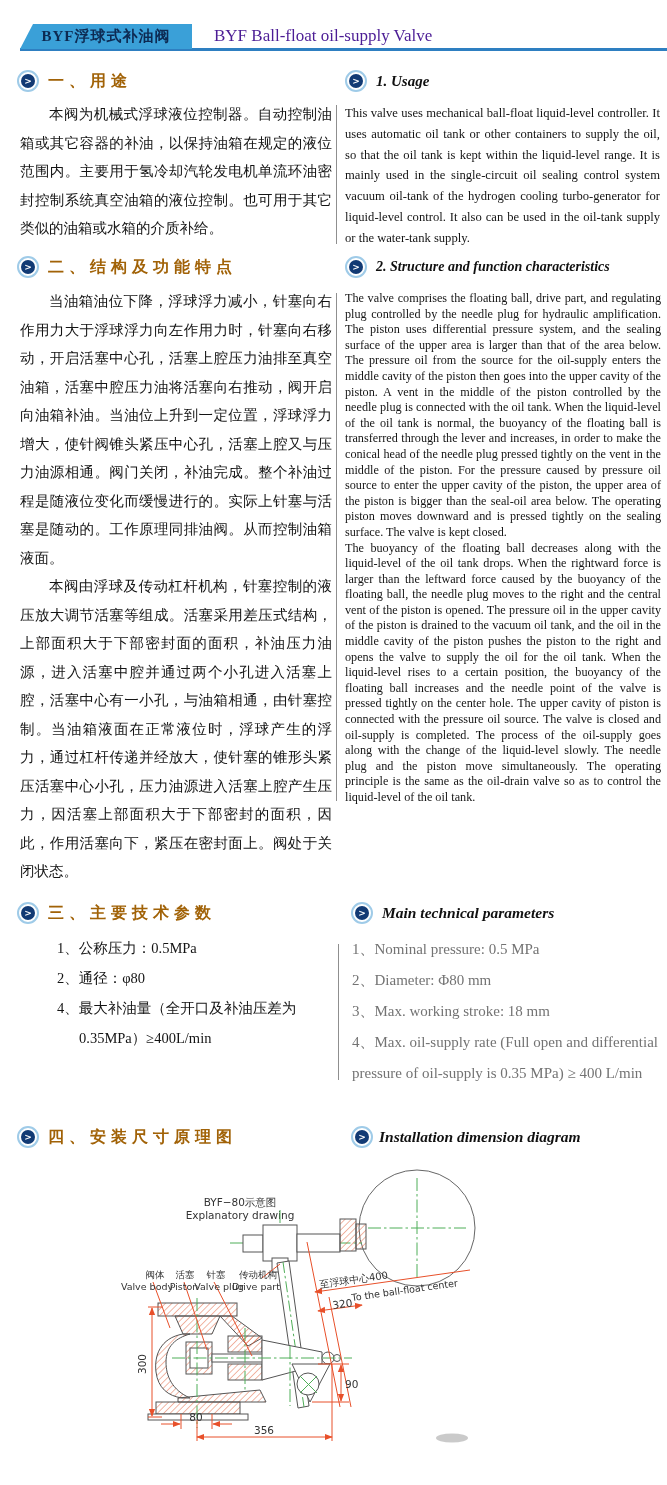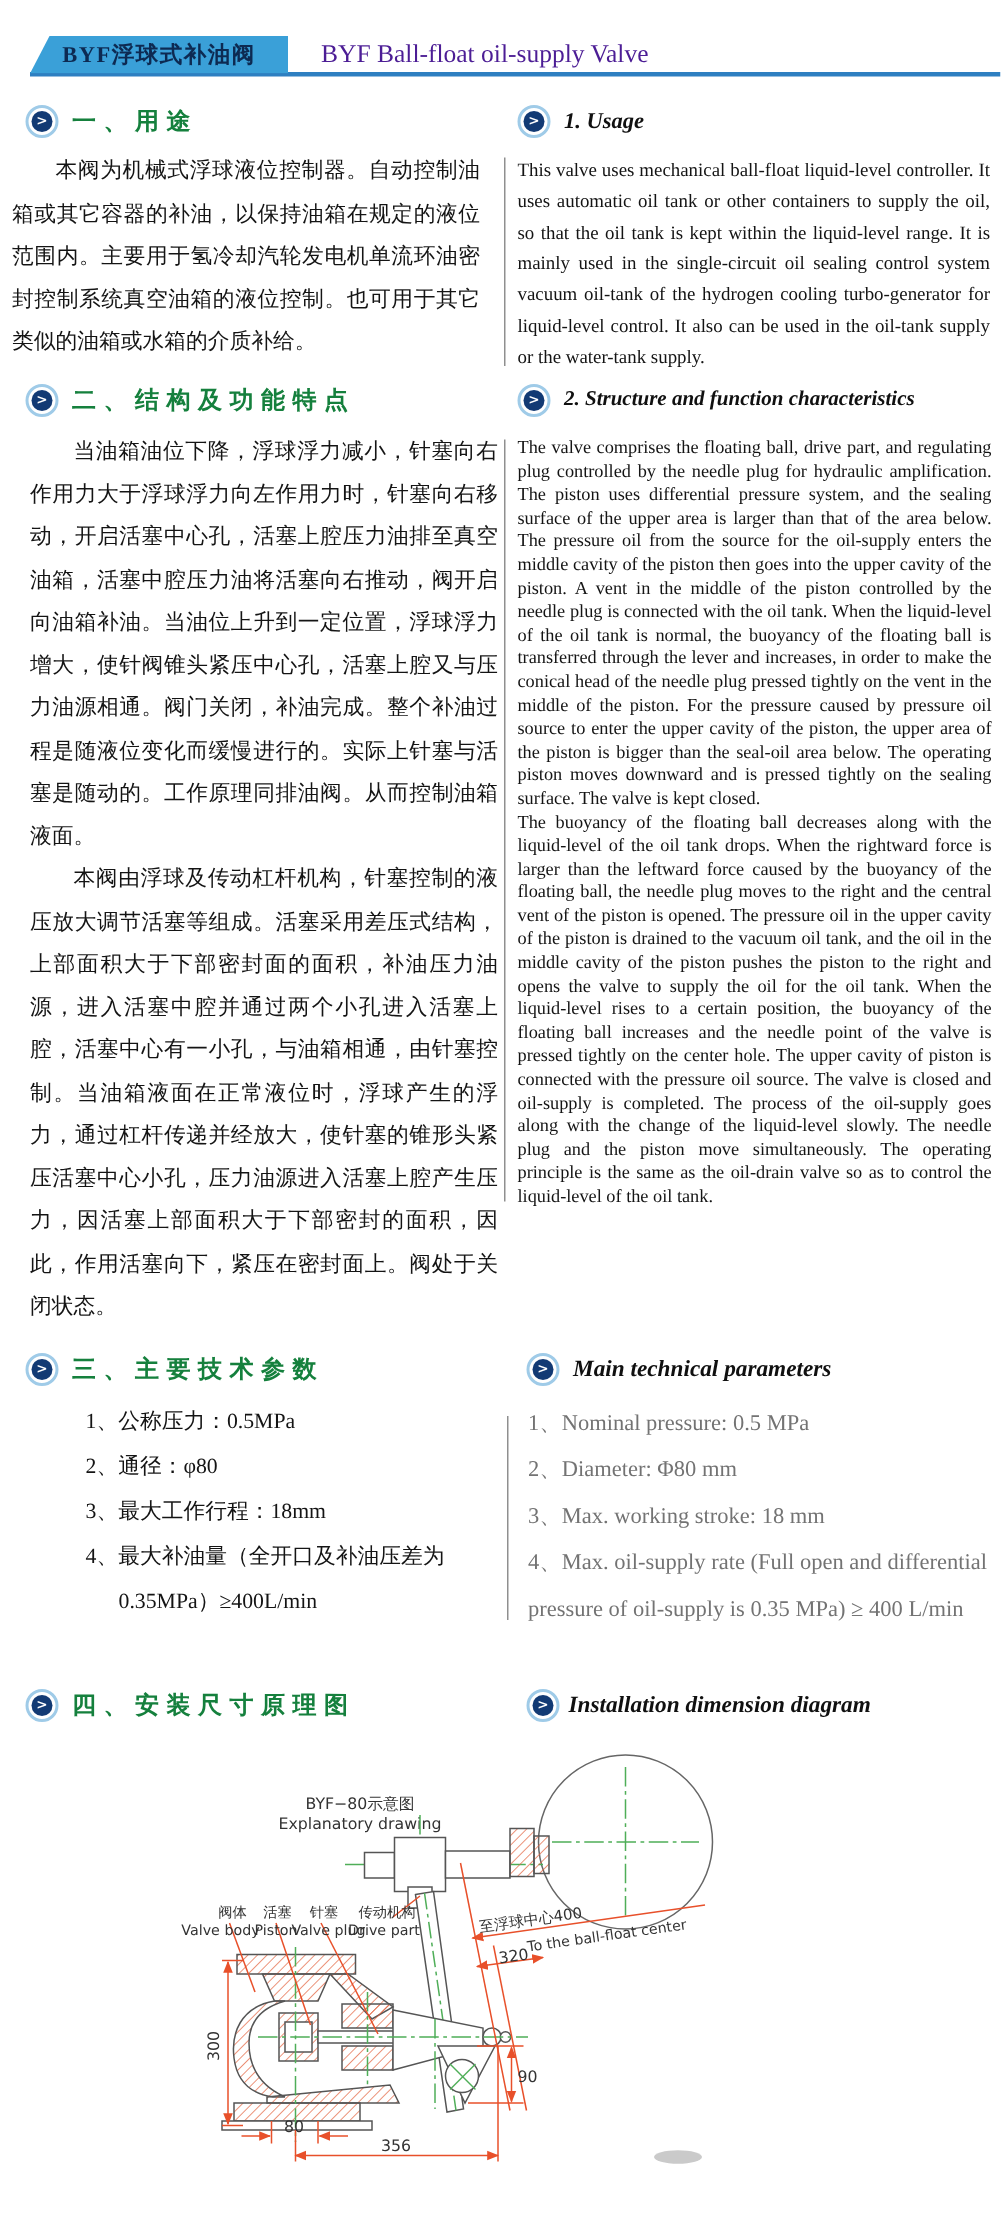--- a/index.html
+++ b/index.html
@@ -18,21 +18,21 @@
   .ribbon span { font-weight:bold; font-size:15px; color:#0d2a52; letter-spacing:1px; }
   .header-rule { left:20px; top:48px; width:647px; height:3px; background:#2e7fc1; }
   .header-en { left:214px; top:26px; font-size:17px; color:#4c1d95; }
 
   
   .sec-head { display:flex; align-items:center; gap:9px; }
   .icon-arrow { width:22px; height:22px; border-radius:50%; background:#fff;
     border:2px solid #9fcbe8; display:flex; align-items:center; justify-content:center; flex:0 0 auto; }
   .icon-arrow .in { width:14px; height:14px; border-radius:50%; background:#123a74; color:#fff;
     font:bold 9px/14px "DejaVu Sans",sans-serif; text-align:center; }
-  .zh-head { font-size:16px; font-weight:bold; color:#15803d; letter-spacing:5px; white-space:nowrap; }
+  .zh-head { font-size:16px; font-weight:bold; color:#a16207; letter-spacing:5px; white-space:nowrap; }
   .en-head { font-size:15px; font-weight:bold; font-style:italic; color:#101010; white-space:nowrap; }
 
   
   .zh-body { font-size:14.5px; line-height:28.5px; text-align:justify; color:#141414; }
   .zh-body p { text-indent:2em; }
   .en-body { font-size:12.6px; line-height:20.8px; text-align:justify; color:#141414; }
   .en-body2 { font-size:12.2px; line-height:15.6px; text-align:justify; color:#141414; }
   .vline { width:1px; background:#8f8f8f; }
 
   
@@ -58,21 +58,21 @@
       <span class="in">&gt;</span>
     </span>
   <span class="zh-head">一、用途</span>
 </div>
 <div class="abs sec-head" style="left:345px; top:70px;">
   <span class="icon-arrow">
       <span class="in">&gt;</span>
     </span>
   <span class="en-head">1. Usage</span>
 </div>
-<div class="abs zh-body" style="left:8px; top:100px; width:312px;">
+<div class="abs zh-body" style="left:20px; top:100px; width:312px;">
   <p>本阀为机械式浮球液位控制器。自动控制油箱或其它容器的补油，以保持油箱在规定的液位范围内。主要用于氢冷却汽轮发电机单流环油密封控制系统真空油箱的液位控制。也可用于其它类似的油箱或水箱的介质补给。</p>
 </div>
 <div class="abs vline" style="left:336px; top:105px; height:139px;"></div>
 <div class="abs en-body" style="left:345px; top:103px; width:315px;">
   <p>This valve uses mechanical ball-float liquid-level controller. It uses automatic oil tank or other containers to supply the oil, so that the oil tank is kept within the liquid-level range. It is mainly used in the single-circuit oil sealing control system vacuum oil-tank of the hydrogen cooling turbo-generator for liquid-level control. It also can be used in the oil-tank supply or the water-tank supply.</p>
 </div>
 
 <div class="abs sec-head" style="left:17px; top:256px;">
   <span class="icon-arrow">
       <span class="in">&gt;</span>
@@ -103,21 +103,20 @@
 </div>
 <div class="abs sec-head" style="left:351px; top:902px;">
   <span class="icon-arrow">
       <span class="in">&gt;</span>
     </span>
   <span class="en-head" style="font-size:15.5px;">Main technical parameters</span>
 </div>
 <ul class="abs params-zh" style="left:57px; top:933px; width:292px;">
   <li>1、公称压力：0.5MPa</li>
   <li>2、通径：φ80</li>
-  <li>3、最大工作行程：18mm</li>
   <li class="hang">4、最大补油量（全开口及补油压差为0.35MPa）≥400L/min</li>
 </ul>
 <div class="abs vline" style="left:338px; top:944px; height:136px;"></div>
 <ul class="abs params-en" style="left:352px; top:934px; width:306px;">
   <li>1、Nominal pressure: 0.5 MPa</li>
   <li>2、Diameter: Φ80 mm</li>
   <li>3、Max. working stroke: 18 mm</li>
   <li>4、Max. oil-supply rate (Full open and differential pressure of oil-supply is 0.35 MPa)  ≥ 400 L/min</li>
 </ul>
 

